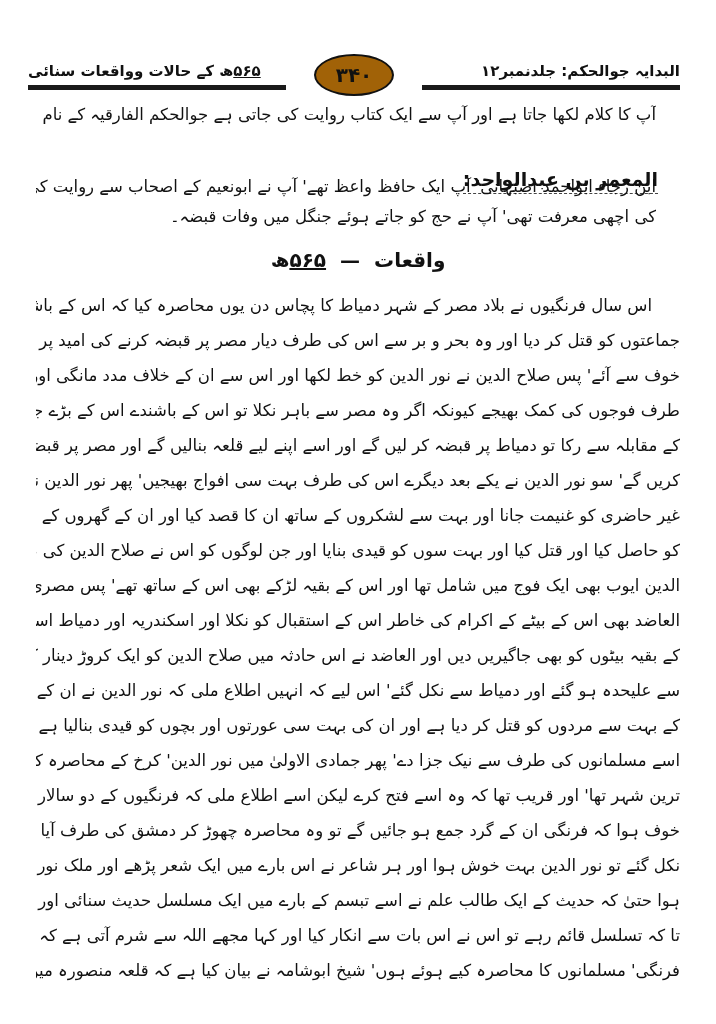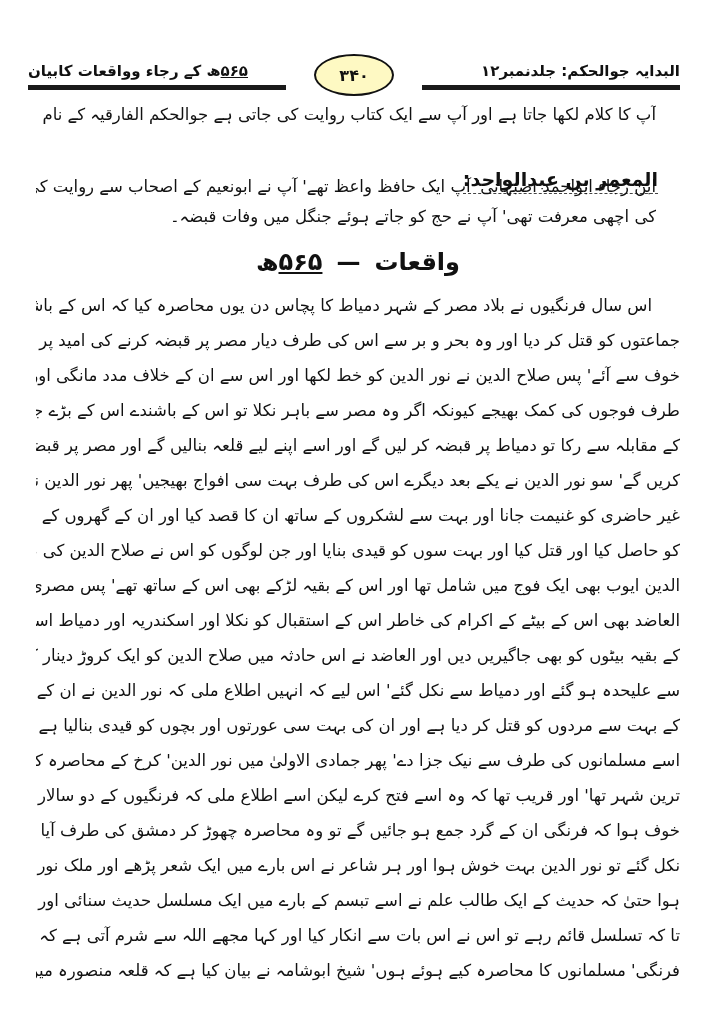--- a/index.html
+++ b/index.html
@@ -61,23 +61,23 @@
       left: 50%;
       transform: translateX(-50%);
       top: 2px;
       width: 76px;
       height: 38px;
       border: 2px solid #111;
       border-radius: 50%;
       display: flex;
       align-items: center;
       justify-content: center;
-      font-size: 16px;
+      font-size: 20px;
       font-weight: bold;
-      background: #fef9c3;
+      background: #a16207;
     }
     
     .text-block {
       position: absolute;
       left: 36px;
       right: 36px;
       font-size: 16.5px;
       line-height: 35px;
       text-align: justify;
       text-align-last: right;
@@ -109,39 +109,39 @@
       top: 172px;
       right: 60px;
       line-height: 30px;
     }
     .bio-block .line { height: 30px; }
     .section-heading {
       position: absolute;
       left: 0; right: 0;
       top: 248px;
       text-align: center;
-      font-size: 24px;
+      font-size: 20px;
       font-weight: bold;
       white-space: nowrap;
     }
     .section-heading .dash { margin: 0 14px; }
     .section-heading .year { text-decoration: underline; }
     .main-block {
       top: 288px;
     }
     .line.indent { padding-right: 28px; }
   </style>
 </head>
 <body>
 
 <div class="page">
 
   <div class="running-header">
     <div class="hdr-right">البدایہ جوالحکم: جلدنمبر۱۲</div>
-    <div class="hdr-left"><span class="year-ul">۵۶۵</span><span>ھ کے رجاء وواقعات کابیان</span></div>
+    <div class="hdr-left"><span class="year-ul">۵۶۵</span><span>ھ کے حالات وواقعات سنائی</span></div>
     <div class="hdr-rule left"></div>
     <div class="hdr-rule right"></div>
     <div class="page-number-oval">
         <span>۳۴۰</span>
       </div>
   </div>
 
   <div class="text-block intro-block">
     <span class="line">آپ کا کلام لکھا جاتا ہے اور آپ سے ایک کتاب روایت کی جاتی ہے جوالحکم الفارقیہ کے نام سے مشہور ہے۔</span>
   </div>

